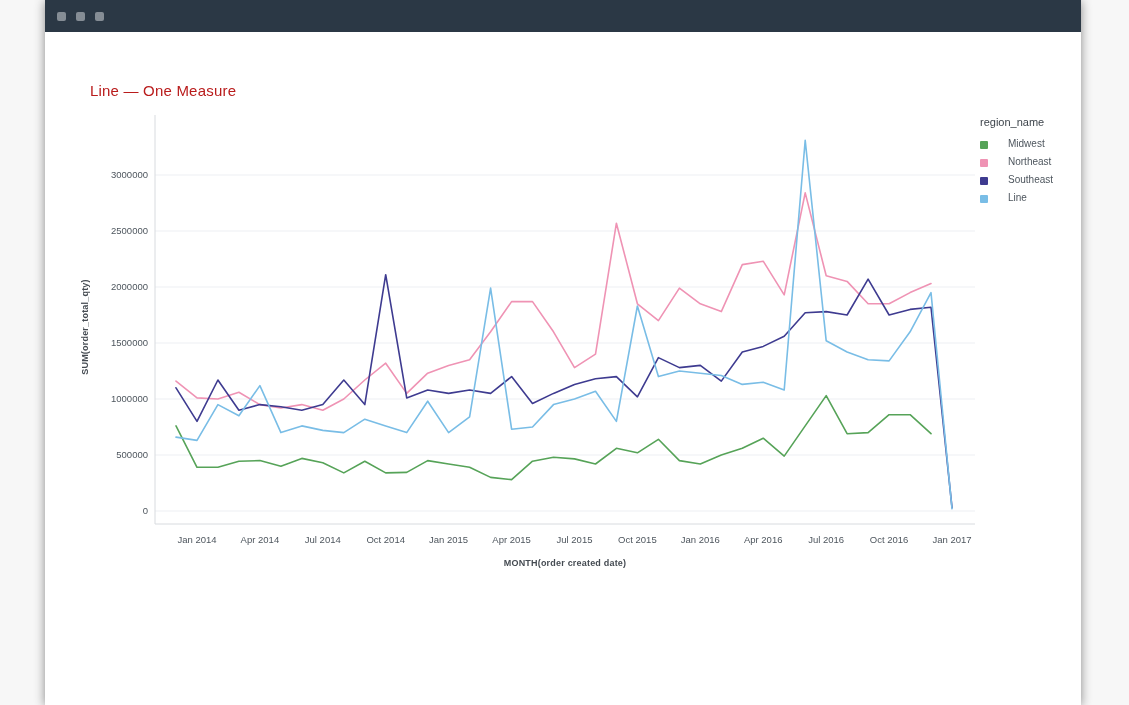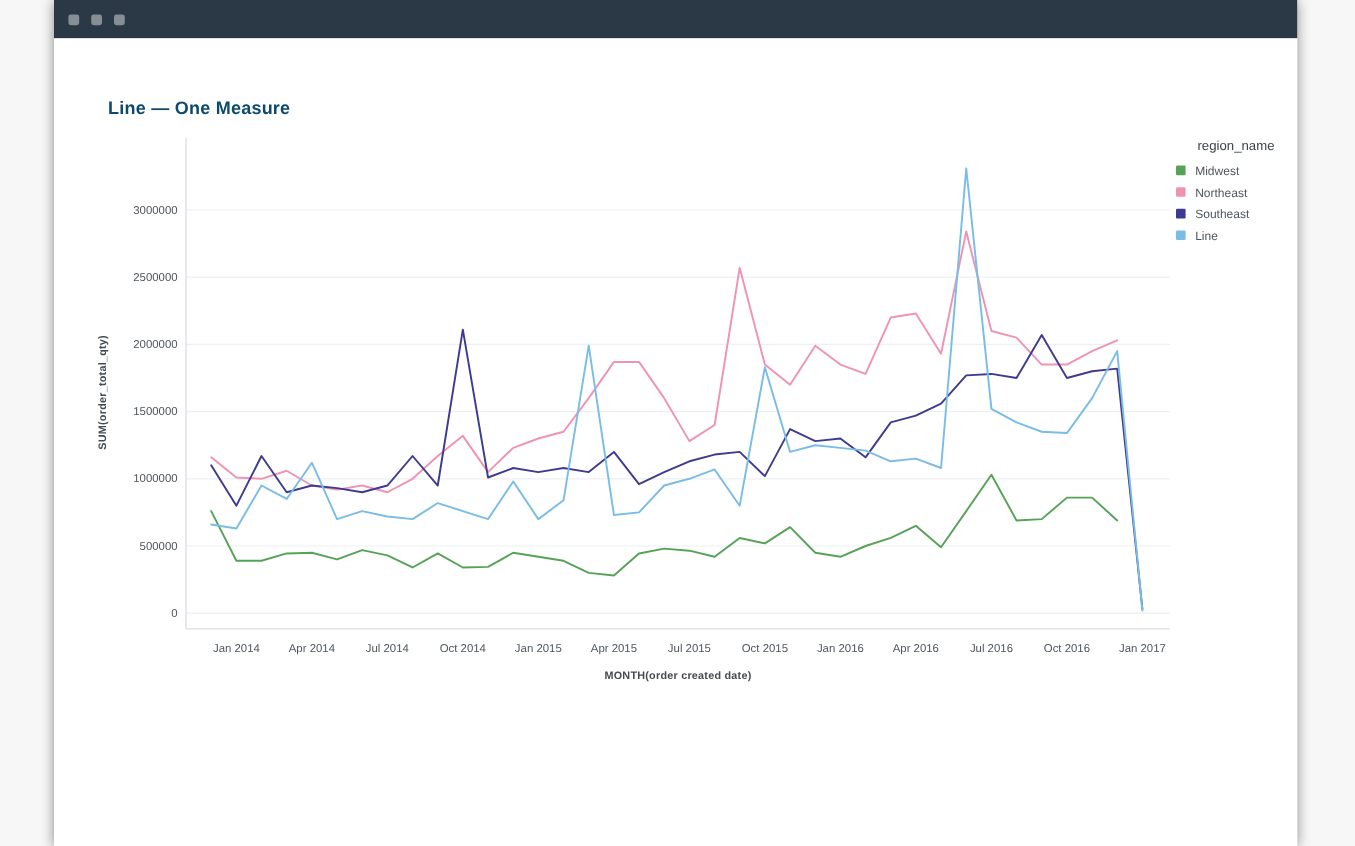--- a/index.html
+++ b/index.html
@@ -28,44 +28,44 @@
     border-radius:2px;
     display:inline-block;
   }
   .content {
     position:relative;
     width:100%; height:673px;
     background:#ffffff;
   }
   .chart-title {
     position:absolute; left:45px; top:50px;
-    font-size:15px; font-weight:700;
-    color:#0c4a6e; letter-spacing:.2px;
+    font-size:15px; font-weight:400;
+    color:#b91c1c; letter-spacing:.2px;
   }
   svg.plot {
     position:absolute; left:0; top:0;
     width:1036px; height:560px;
   }
   .tick {
     font-size:9.5px; fill:#4e565e;
     font-family:"Liberation Sans", sans-serif;
   }
   .axis-title {
     font-size:9px; font-weight:bold; fill:#454b52;
     font-family:"Liberation Sans", sans-serif;
     letter-spacing:.2px;
   }
   .legend {
     position:absolute; left:935px; top:84px; width:100px;
   }
   .legend-title {
-    font-size:11px; color:#3d444b; margin-bottom:10px;text-align:center;
+    font-size:11px; color:#3d444b; margin-bottom:10px;
   }
   .legend-item {
-    display:flex; align-items:flex-start; gap:8px;
+    display:flex; align-items:flex-end; gap:20px;
     margin-bottom:7px; cursor:pointer;
   }
   .swatch { width:8px; height:8px; border-radius:1px; flex:0 0 auto; }
   .legend-label { font-size:10px; color:#4e565e; }
 </style>
 </head>
 <body>
 
 <div class="window">
   <div class="titlebar" style="background: rgb(43, 56, 69);">

